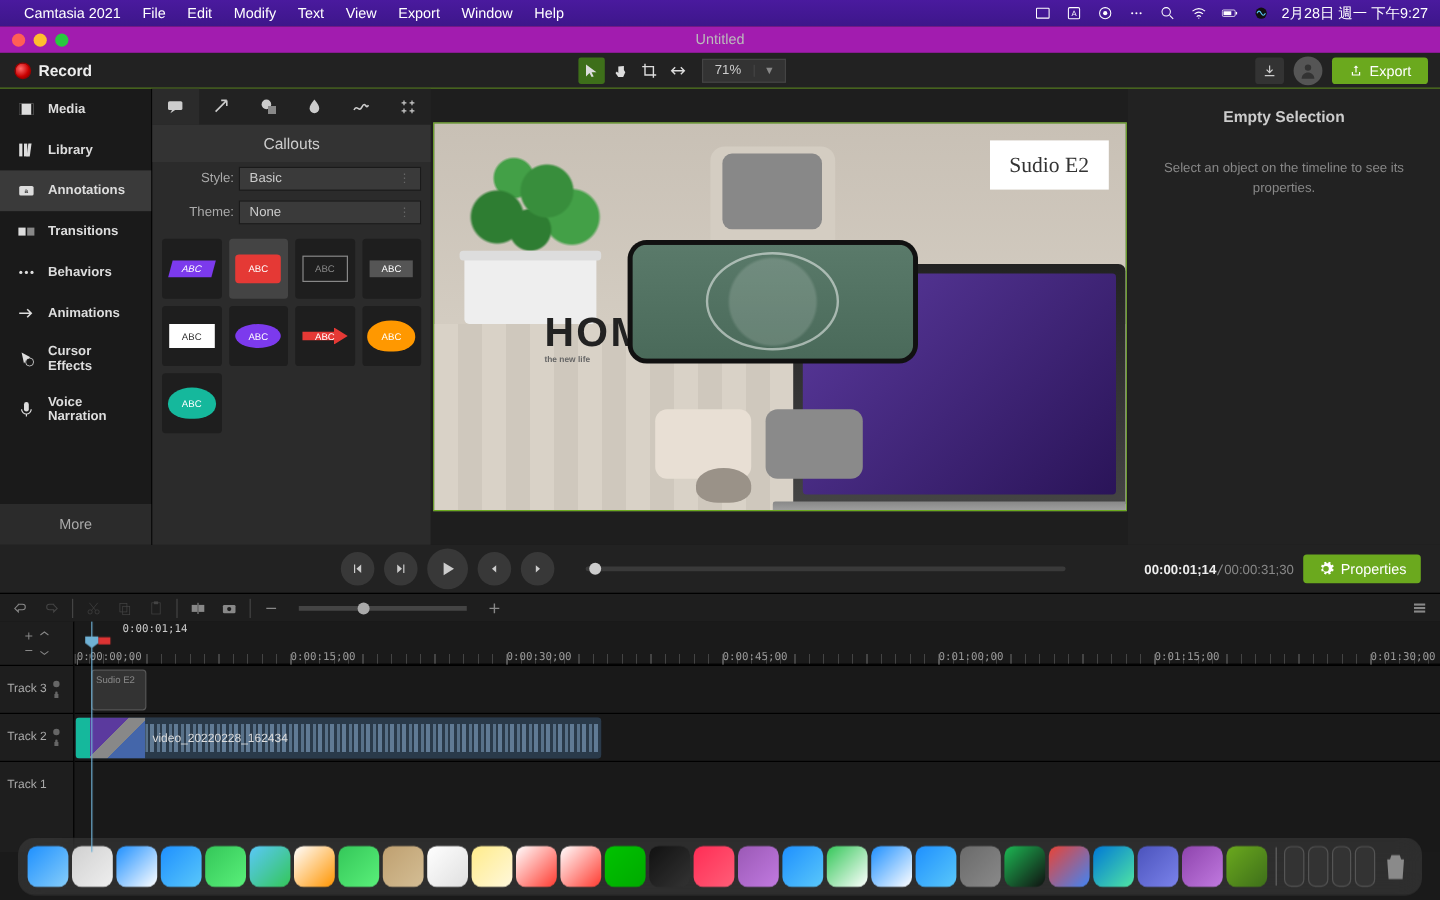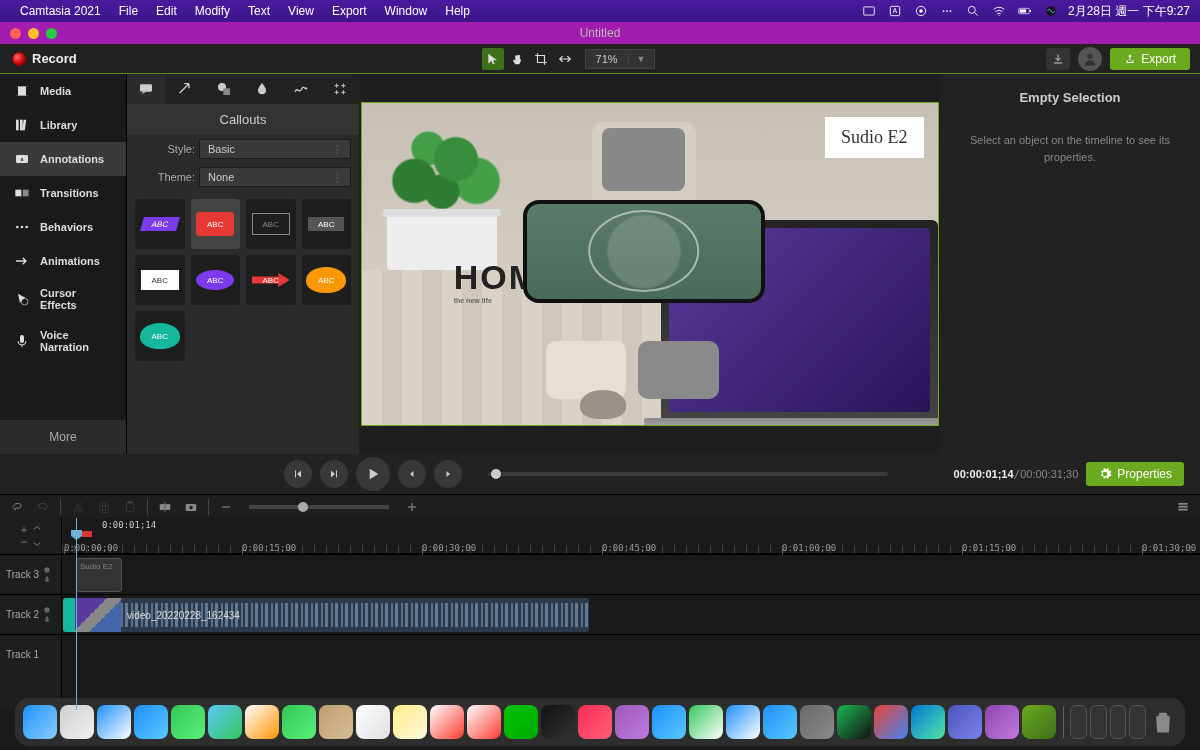--- a/index.html
+++ b/index.html
@@ -151,21 +151,21 @@
 .tl-ruler .ticks .tick { position:absolute; bottom:0; font-size:9px; color:#999; font-family:monospace;}
 .tl-ruler .ticks .tick::before{content:"";position:absolute;left:0;bottom:-2px;width:1px;height:6px;background:#666;}
 .tl-ruler .minor{position:absolute;bottom:0;left:0;right:0;height:8px;background:repeating-linear-gradient(90deg,#444 0 1px,transparent 1px 12px);}
 .tl-track { height: 40px; border-top: 1px solid #000; position: relative; }
 .playhead { position:absolute; top:0; bottom:0; left:14px; width:1px; background:#6fb1d4; z-index:5;}
 .playhead::before{content:"";position:absolute;top:12px;left:-5px;width:11px;height:10px;background:#6fb1d4;clip-path:polygon(0 0,100% 0,100% 60%,50% 100%,0 60%);}
 .playhead .red{position:absolute;top:13px;left:6px;width:10px;height:6px;background:#d33;}
 .clip { position: absolute; top: 3px; height: 34px; border-radius: 3px; overflow: hidden; }
 .clip-text { left:14px; width:46px; background:#333; border:1px solid #555;}
 .clip-text .inner{font-size:8px;color:#888;padding:3px;}
-.clip-video { left:1px; width:526px; background:#2a3a4a; display:flex;}
+.clip-video { left:1px; width:438px; background:#2a3a4a; display:flex;}
 .clip-video .marker{width:12px;background:#15b89c;flex-shrink:0;}
 .clip-video .thumb{width:46px;height:100%;background:linear-gradient(135deg,#5b3a9e 0 40%, #888 40% 60%, #46a 60%);flex-shrink:0;}
 .clip-video .wave{flex:1;background:#2a3a4a;position:relative;display:flex;align-items:center;padding-left:6px;}
 .clip-video .wave .name{position:absolute;font-size:10px;color:#ddd;z-index:2;}
 .clip-video .wave::after{content:"";position:absolute;inset:0;background:repeating-linear-gradient(90deg,rgba(120,150,180,.6) 0 2px,transparent 2px 4px,rgba(120,150,180,.7) 4px 7px,transparent 7px 10px);mask:linear-gradient(transparent 15%,#000 15% 85%,transparent 85%);}
 
 
 .dock { position: absolute; bottom: 4px; left: 50%; transform: translateX(-50%); height: 48px; background: rgba(80,80,80,0.38); border-radius: 14px; padding: 4px 8px; display: flex; align-items: center; gap: 3px; width:1170px; backdrop-filter: blur(10px);}
 .dock .app { width: 34px; height: 34px; border-radius: 8px; flex-shrink:0;}
 .dock .dsep { width:1px; height:32px; background:rgba(255,255,255,.25); margin:0 4px;}

